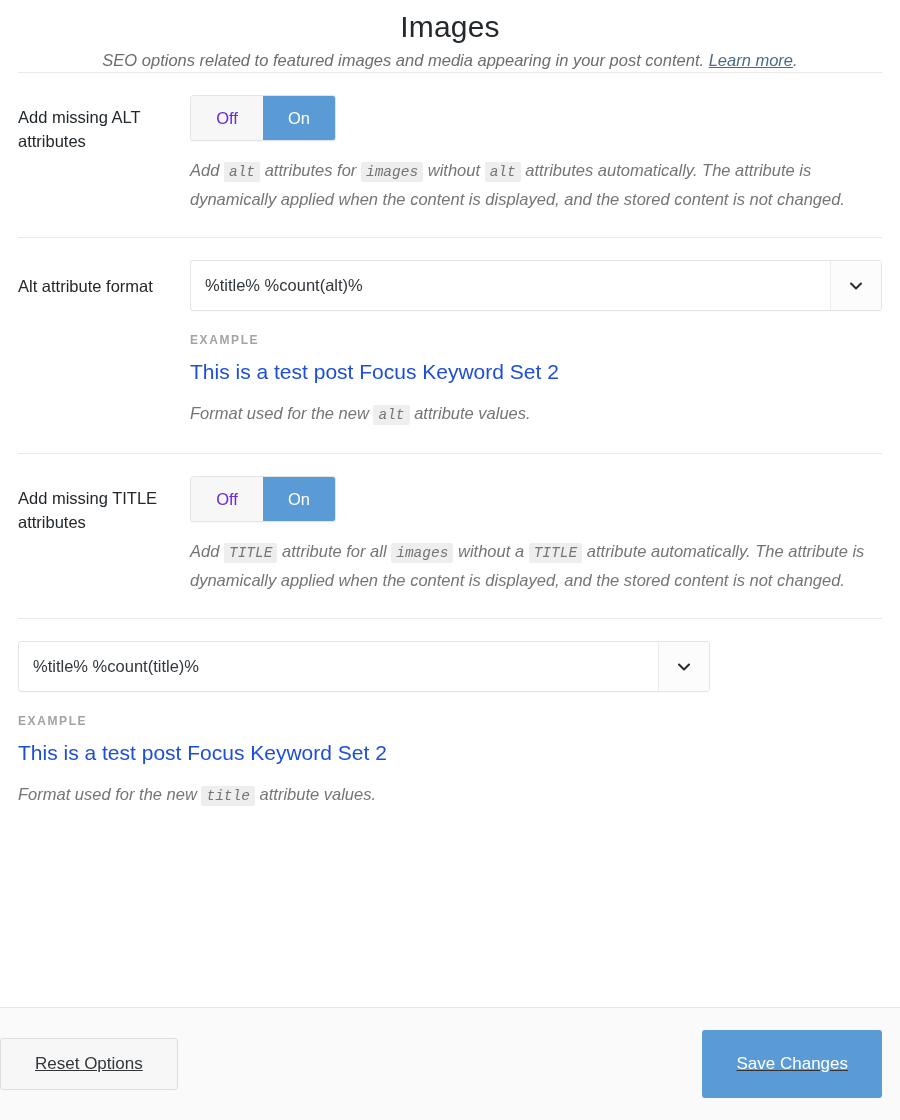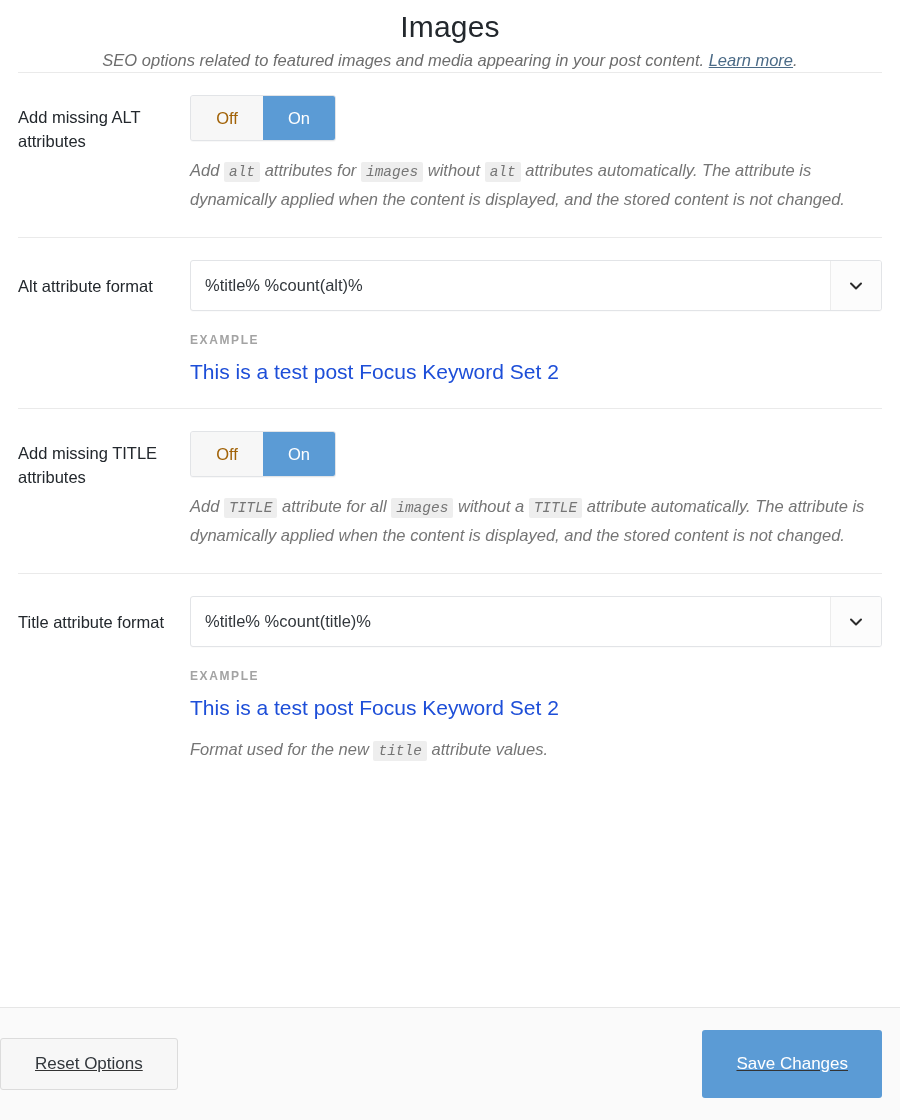--- a/index.html
+++ b/index.html
@@ -89,21 +89,21 @@
     border: 1px solid #e2e4e7;
     border-radius: 3px;
     overflow: hidden;
     background: #f7f7f7;
     box-shadow: 0 1px 1px rgba(0,0,0,0.03);
   }
   .toggle-opt {
     font-size: 16.5px;
     line-height: 20px;
     padding: 12px 22px;
-    color: #a16207;
+    color: #6d28d9;
     background: #f7f7f7;
     cursor: pointer;
     user-select: none;
     min-width: 28px;
     text-align: center;
   }
   .toggle-opt.active {
     background: #5b9bd5;
     color: #ffffff;
     font-weight: normal;
@@ -251,20 +251,25 @@
         <div class="select-wrap">
           <input class="select-input" type="text" value="%title% %count(alt)%" style="">
           <div class="select-arrow">
             <svg width="18" height="18" viewBox="0 0 18 18" aria-hidden="true">
               <path d="M4 6.5 L9 11.5 L14 6.5" fill="none" stroke="#2b2b2b" stroke-width="2" stroke-linecap="round" stroke-linejoin="round"></path>
             </svg>
           </div>
         </div>
         <div class="example-label">EXAMPLE</div>
         <div class="example-value">This is a test post Focus Keyword Set 2</div>
+        <div class="desc">
+          <span>Format used for the new</span>
+          <code>alt</code>
+          <span>attribute values.</span>
+        </div>
       </div>
     </div>
 
     <div class="divider"></div>
 
     <div class="row">
       <div class="row-label">Add missing TITLE attributes</div>
       <div class="row-field">
         <div class="toggle">
           <div class="toggle-opt">Off</div>
@@ -278,21 +283,20 @@
           <span>without a</span>
           <code>TITLE</code>
           <span>attribute automatically. The attribute is dynamically applied when the content is displayed, and the stored content is not changed.</span>
         </div>
       </div>
     </div>
 
     <div class="divider"></div>
 
     <div class="row">
-      <div class="row-label label-field">Title attribute format</div>
       <div class="row-field">
         <div class="select-wrap">
           <input class="select-input" type="text" value="%title% %count(title)%" style="">
           <div class="select-arrow">
             <svg width="18" height="18" viewBox="0 0 18 18" aria-hidden="true">
               <path d="M4 6.5 L9 11.5 L14 6.5" fill="none" stroke="#2b2b2b" stroke-width="2" stroke-linecap="round" stroke-linejoin="round"></path>
             </svg>
           </div>
         </div>
         <div class="example-label">EXAMPLE</div>

